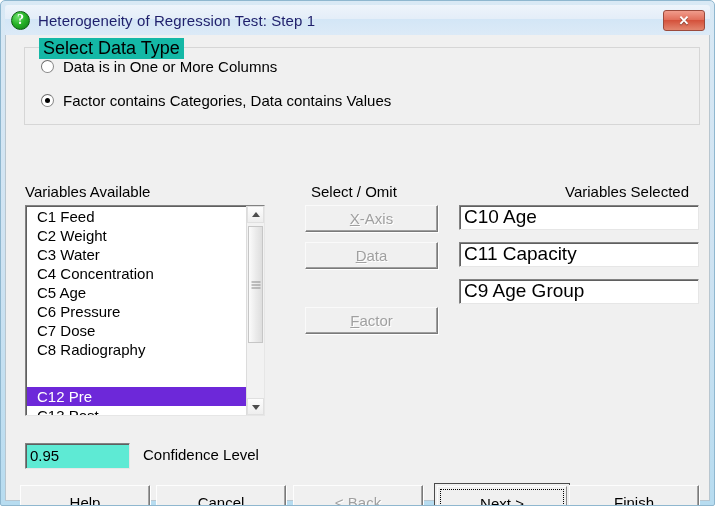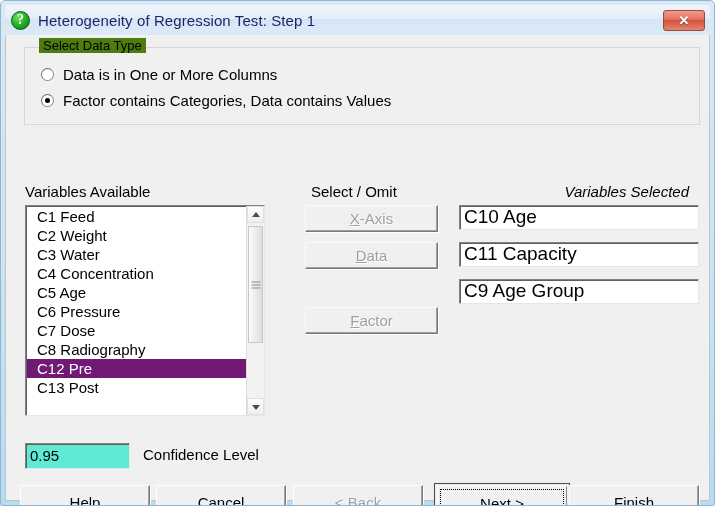--- a/index.html
+++ b/index.html
@@ -90,32 +90,32 @@
     top: 12px;
     width: 676px;
     height: 78px;
     border: 1px solid #d6d6d6;
     box-sizing: border-box;
   }
   .groupbox-title {
     position: absolute;
     left: 14px;
     top: -10px;
-    background: #4d7c0f;
+    background: #14b8a6;
     padding: 0 4px;
-    font-size: 13px;
+    font-size: 18px;
     color: #000000;
   }
   .radio-row {
     position: absolute;
     display: flex;
     align-items: center;
     left: 16px;
   }
-  .radio-row.r1 { top: 18px; }
+  .radio-row.r1 { top: 10px; }
   .radio-row.r2 { top: 44px; }
   .radio {
     width: 13px;
     height: 13px;
     border-radius: 50%;
     box-sizing: border-box;
     border: 1px solid #898989;
     border-top-color: #6e6e6e;
     border-left-color: #6e6e6e;
     background: #ffffff;
@@ -141,21 +141,21 @@
 
   
   .col-head {
     position: absolute;
     font-size: 15px;
     color: #000000;
     white-space: nowrap;
   }
   #head-available { left: 19px; top: 148px; }
   #head-selomit   { left: 305px; top: 148px; }
-  #head-selected  { right: 20px; top: 148px; font-style: italic; }
+  #head-selected  { right: 20px; top: 148px; }
 
   
   #listbox {
     position: absolute;
     left: 19px;
     top: 170px;
     width: 240px;
     height: 211px;
     box-sizing: border-box;
     background: #ffffff;
@@ -173,22 +173,23 @@
   .list-item {
     font-size: 15px;
     line-height: 19px;
     height: 19px;
     color: #000000;
     padding-left: 10px;
     white-space: nowrap;
     overflow: hidden;
   }
   .list-item.selected {
-    background: #701a75;
+    background: #6d28d9;
     color: #ffffff;
+    margin-top: 28px;
   }
 
   
   #list-scroll {
     width: 18px;
     flex: 0 0 18px;
     background: #f2f2f2;
     border-left: 1px solid #dcdcdc;
     position: relative;
     box-sizing: border-box;

